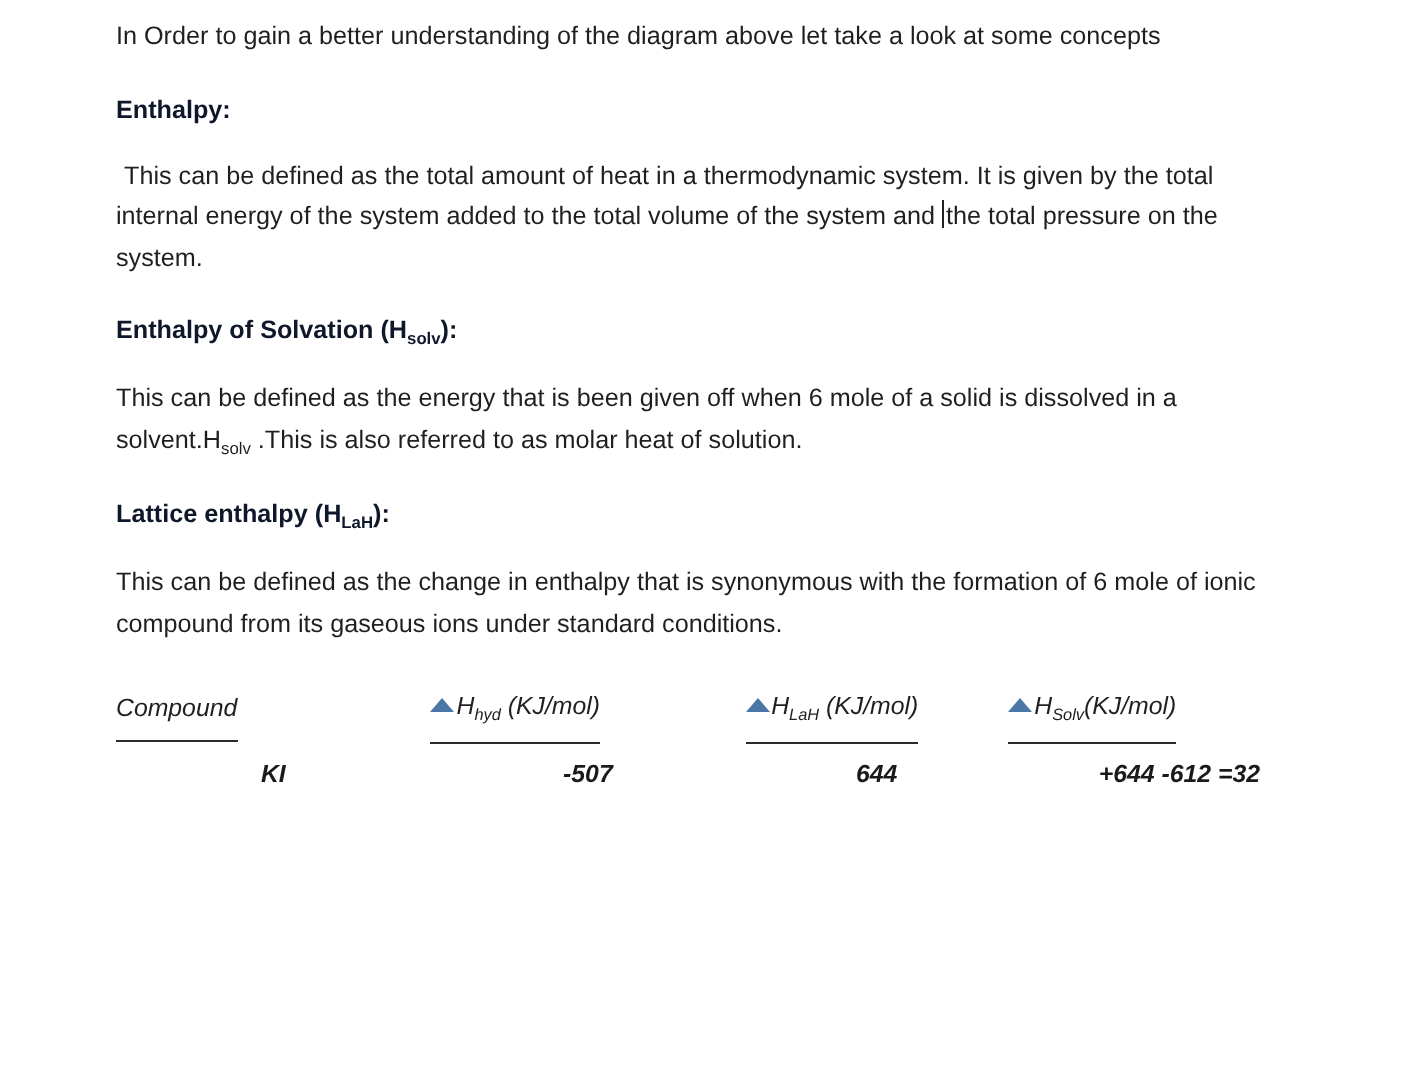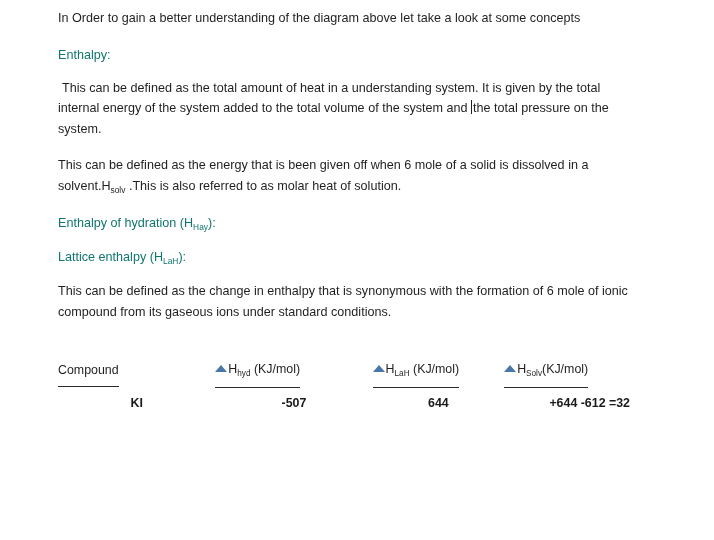--- a/index.html
+++ b/index.html
@@ -23,23 +23,23 @@
   }
   .para {
     font-size: 12.6px;
     line-height: 20.5px;
     margin: 0 0 16px 0;
     color: #1f1f1f;
   }
   .heading {
     font-size: 12.6px;
     line-height: 20px;
-    font-weight: normal;
+    font-weight: bold;
     margin: 0 0 13px 0;
-    color: #0f766e;
+    color: #0f172a;
   }
   .heading sub, .para sub {
     font-size: 8.4px;
     vertical-align: baseline;
     position: relative;
     top: 3px;
     font-weight: inherit;
   }
   .indent1 { text-indent: 4px; }
 
@@ -48,22 +48,23 @@
     display: inline-block;
     width: 1px;
     height: 14px;
     background: #202020;
     vertical-align: -2px;
     margin: 0 1px 0 0;
   }
 
   
   .table-wrap {
-    margin-top: 32px;
+    margin-top: 16px;
     width: 100%;
+    font-style: italic;
   }
   table.data {
     width: 100%;
     border-collapse: collapse;
     table-layout: fixed;
   }
   table.data col.c0 { width: 27.5%; }
   table.data col.c1 { width: 27.5%; }
   table.data col.c2 { width: 23%; }
   table.data col.c3 { width: 22%; }
@@ -129,31 +130,31 @@
 
 <div class="page">
 
   <p class="para">In Order to gain a better understanding of the diagram above let take a look at some concepts</p>
 
   <div class="heading">
     <span>Enthalpy:</span>
   </div>
 
   <p class="para indent1">
-    <span> This can be defined as the total amount of heat in a understanding system. It is given by the total internal energy of the system added to the total volume of the system and </span><span class="caret"></span><span>the total pressure on the system.</span>
+    <span> This can be defined as the total amount of heat in a thermodynamic system. It is given by the total internal energy of the system added to the total volume of the system and </span><span class="caret"></span><span>the total pressure on the system.</span>
   </p>
 
+  <div class="heading">
+    <span>Enthalpy of Solvation (H</span><sub>solv</sub><span>):</span>
+  </div>
 
   <p class="para">
     <span>   This can be defined as the energy that is been given off when 6 mole of a solid is dissolved in a solvent.H</span><sub>solv</sub><span> .This is also referred to as molar heat of solution.</span>
   </p>
 
-  <div class="heading">
-    <span>Enthalpy of hydration (H</span><sub>Hay</sub><span>):</span>
-  </div>
 
 
   <div class="heading">
     <span>Lattice enthalpy (H</span><sub>LaH</sub><span>):</span>
   </div>
 
   <p class="para">This can be defined as the change in enthalpy that is synonymous with the formation of 6 mole of ionic compound from its gaseous ions under standard conditions.</p>
 
   <div class="table-wrap">
     <table class="data">

